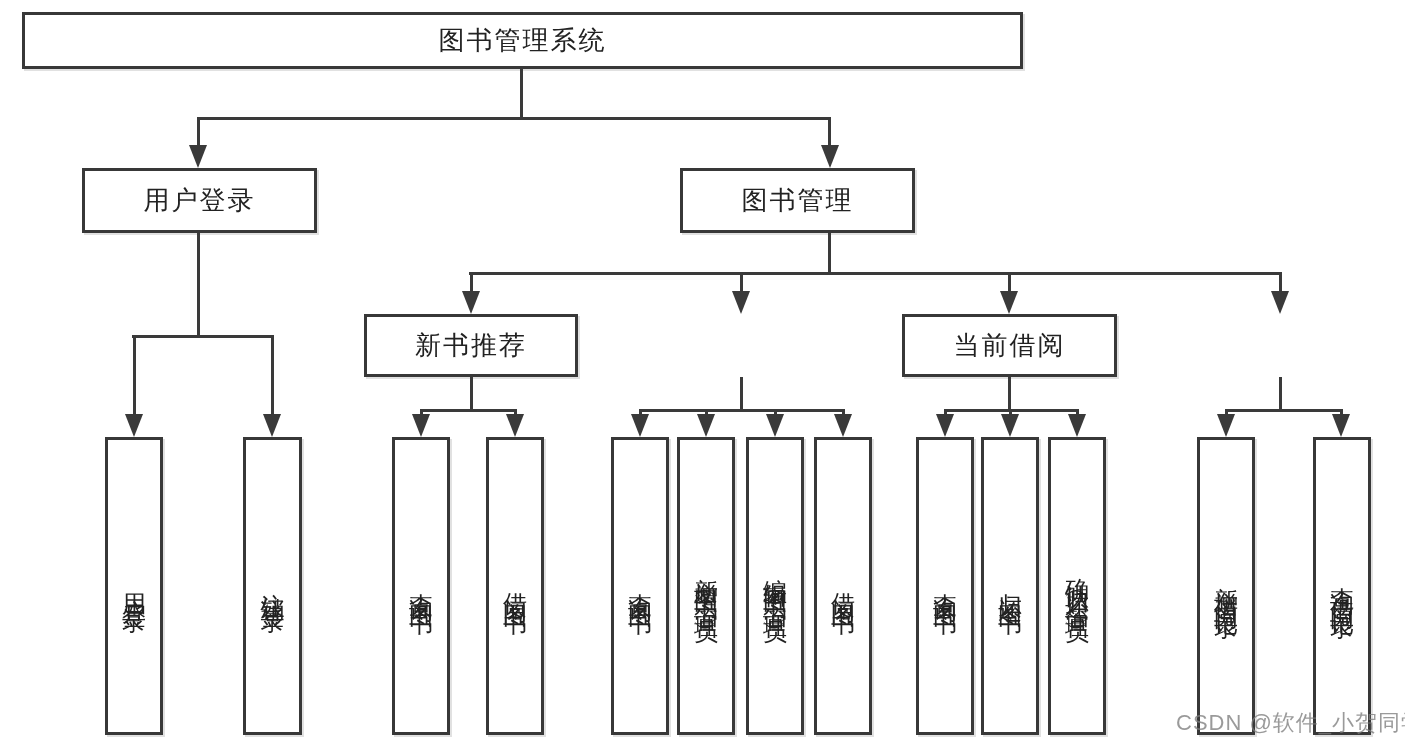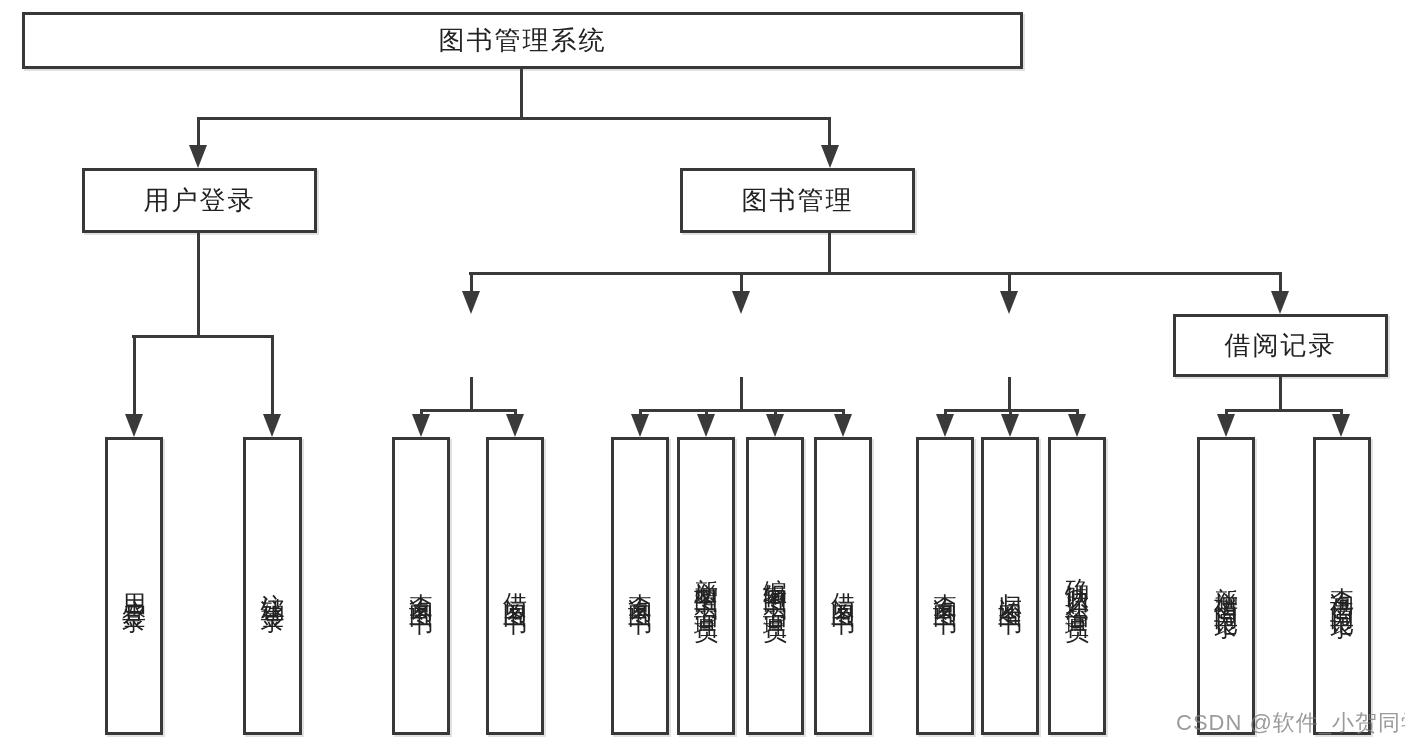--- a/index.html
+++ b/index.html
@@ -34,24 +34,25 @@
 <body>
 
 <div class="canvas">
 
   <div class="box" style="left:22px;top:12px;width:1001px;height:57px">图书管理系统</div>
 
   <div class="box" style="left:82px;top:168px;width:235px;height:65px">用户登录</div>
 
   <div class="box" style="left:680px;top:168px;width:235px;height:65px">图书管理</div>
 
+  <div class="box" style="left:364px;top:314px;width:214px;height:63px">新书推荐</div>
 
 
+  <div class="box" style="left:902px;top:314px;width:215px;height:63px">当前借阅</div>
 
-  <div class="box" style="left:1173px;top:314px;width:215px;height:63px">借阅记录</div>
 
   <div class="vbox" style="left:105px;top:437px;width:58px;height:298px">
        <span>用户登录</span>
     </div>
 
   <div class="vbox" style="left:243px;top:437px;width:59px;height:298px">
        <span>注销登录</span>
     </div>
 
   <div class="vbox" style="left:392px;top:437px;width:58px;height:298px">

